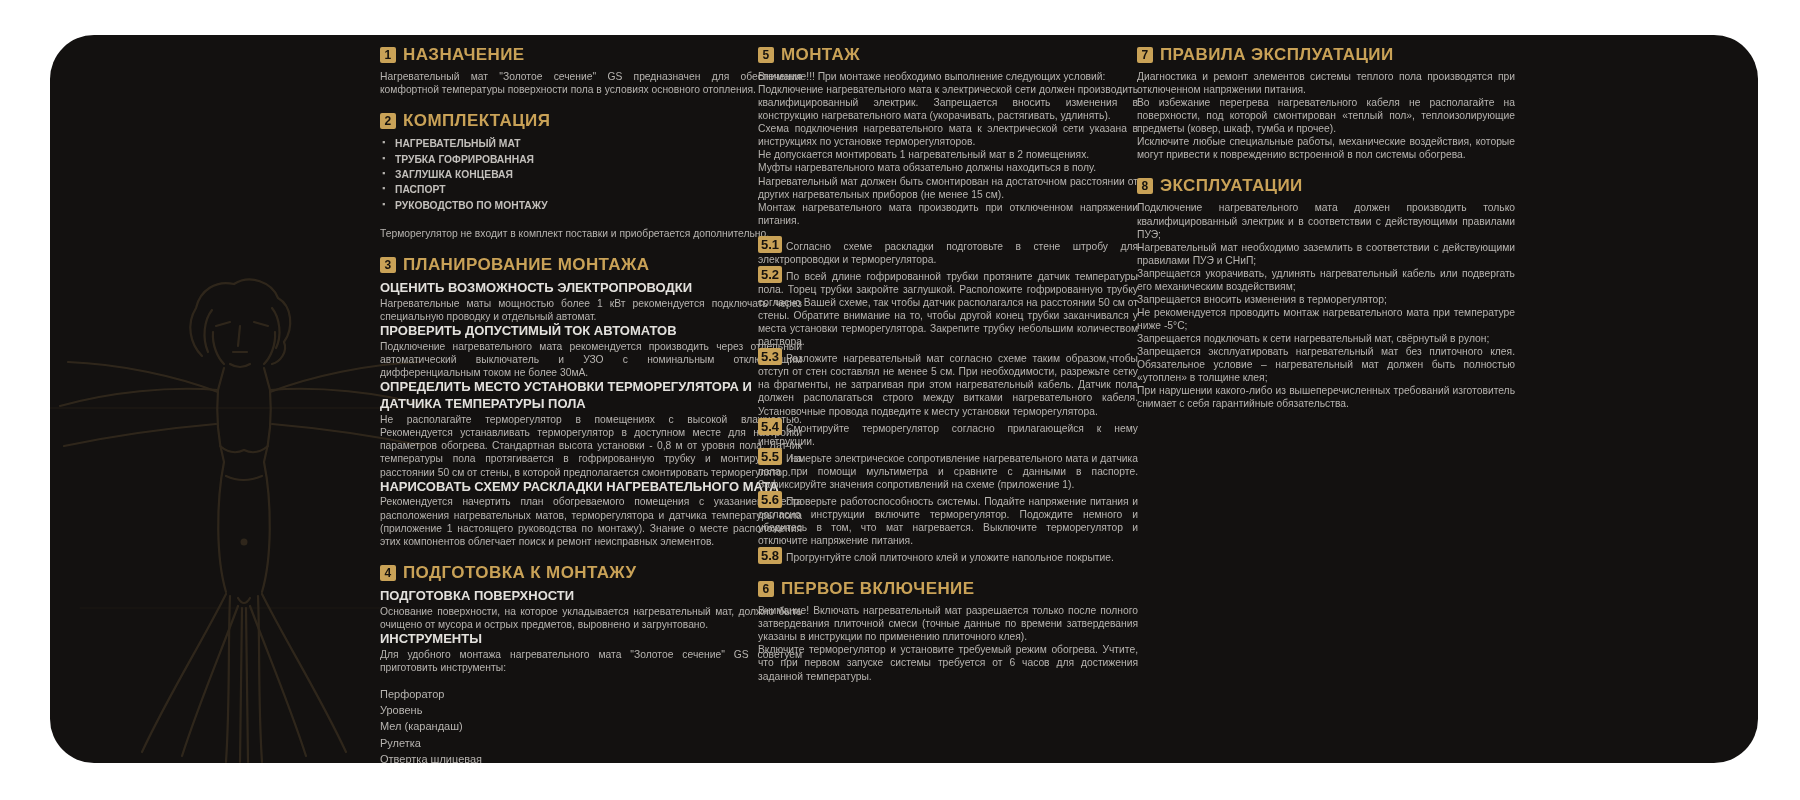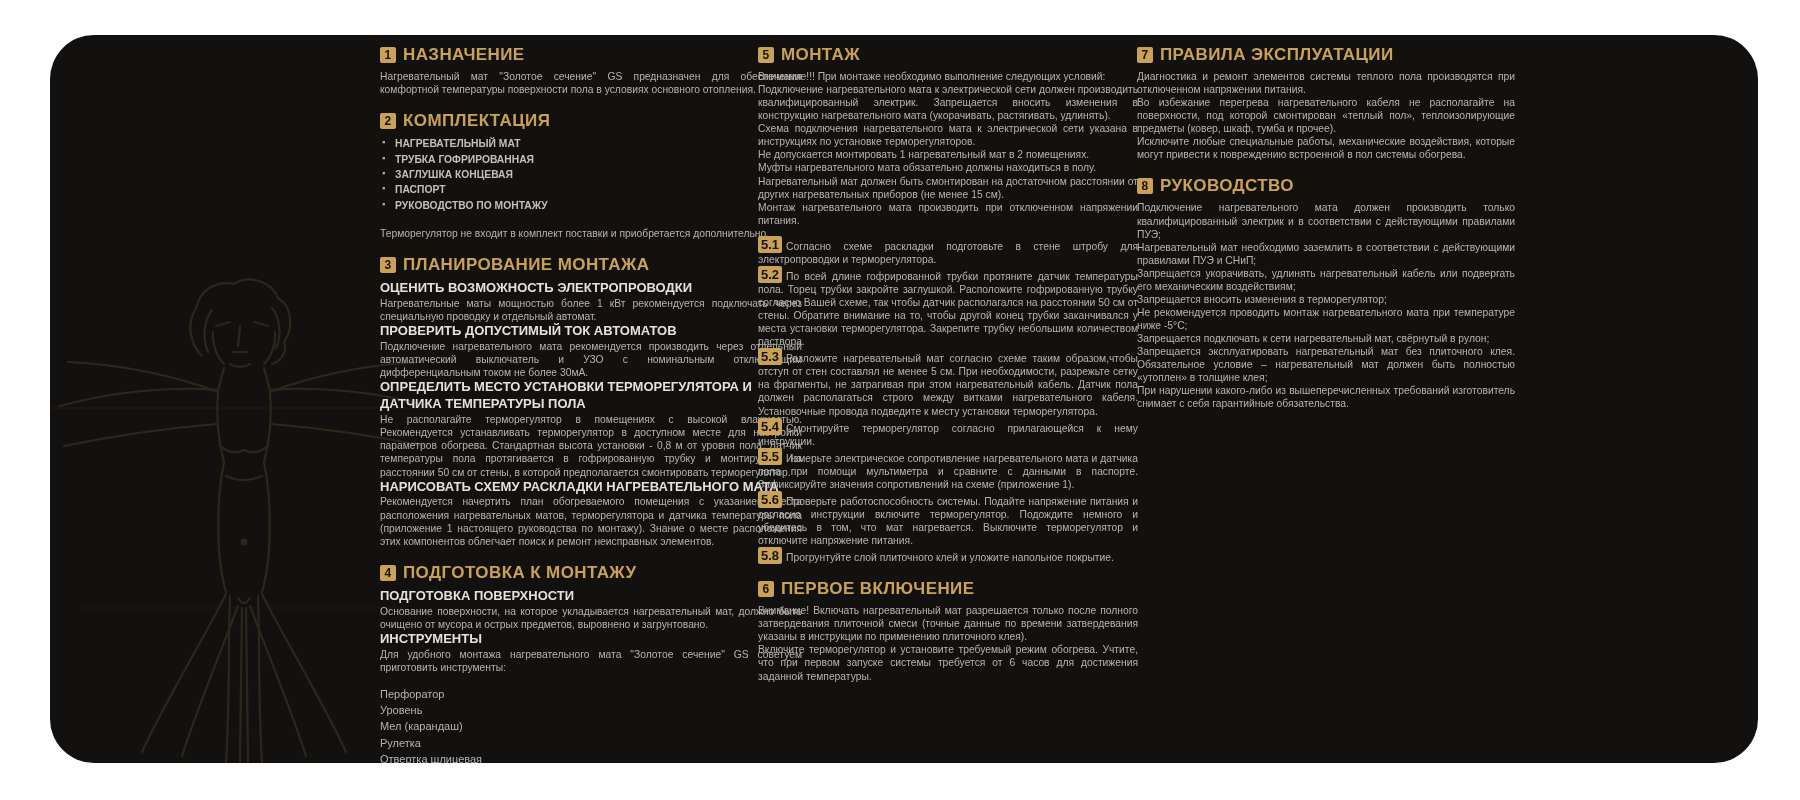--- a/index.html
+++ b/index.html
@@ -165,21 +165,21 @@
           <span>ПРАВИЛА ЭКСПЛУАТАЦИИ</span>
         </h2>
         <p class="body">Диагностика и ремонт элементов системы теплого пола производятся при отключенном напряжении питания.</p>
         <p class="body">Во избежание перегрева нагревательного кабеля не располагайте на поверхности, под которой смонтирован «теплый пол», теплоизолирующие предметы (ковер, шкаф, тумба и прочее).</p>
         <p class="body">Исключите любые специальные работы, механические воздействия, которые могут привести к повреждению встроенной в пол системы обогрева.</p>
       </section>
 
       <section>
         <h2 class="sec-head">
           <span class="num-badge">8</span>
-          <span>РУКОВОДСТВО</span>
+          <span>ЭКСПЛУАТАЦИИ</span>
         </h2>
         <p class="body">Подключение нагревательного мата должен производить только квалифицированный электрик и в соответствии с действующими правилами ПУЭ;</p>
         <p class="body">Нагревательный мат необходимо заземлить в соответствии с действующими правилами ПУЭ и СНиП;</p>
         <p class="body">Запрещается укорачивать, удлинять нагревательный кабель или подвергать его механическим воздействиям;</p>
         <p class="body">Запрещается вносить изменения в терморегулятор;</p>
         <p class="body">Не рекомендуется проводить монтаж нагревательного мата при температуре ниже -5°С;</p>
         <p class="body">Запрещается подключать к сети нагревательный мат, свёрнутый в рулон;</p>
         <p class="body">Запрещается эксплуатировать нагревательный мат без плиточного клея. Обязательное условие – нагревательный мат должен быть полностью «утоплен» в толщине клея;</p>
         <p class="body">При нарушении какого-либо из вышеперечисленных требований изготовитель снимает с себя гарантийные обязательства.</p>
       </section>

